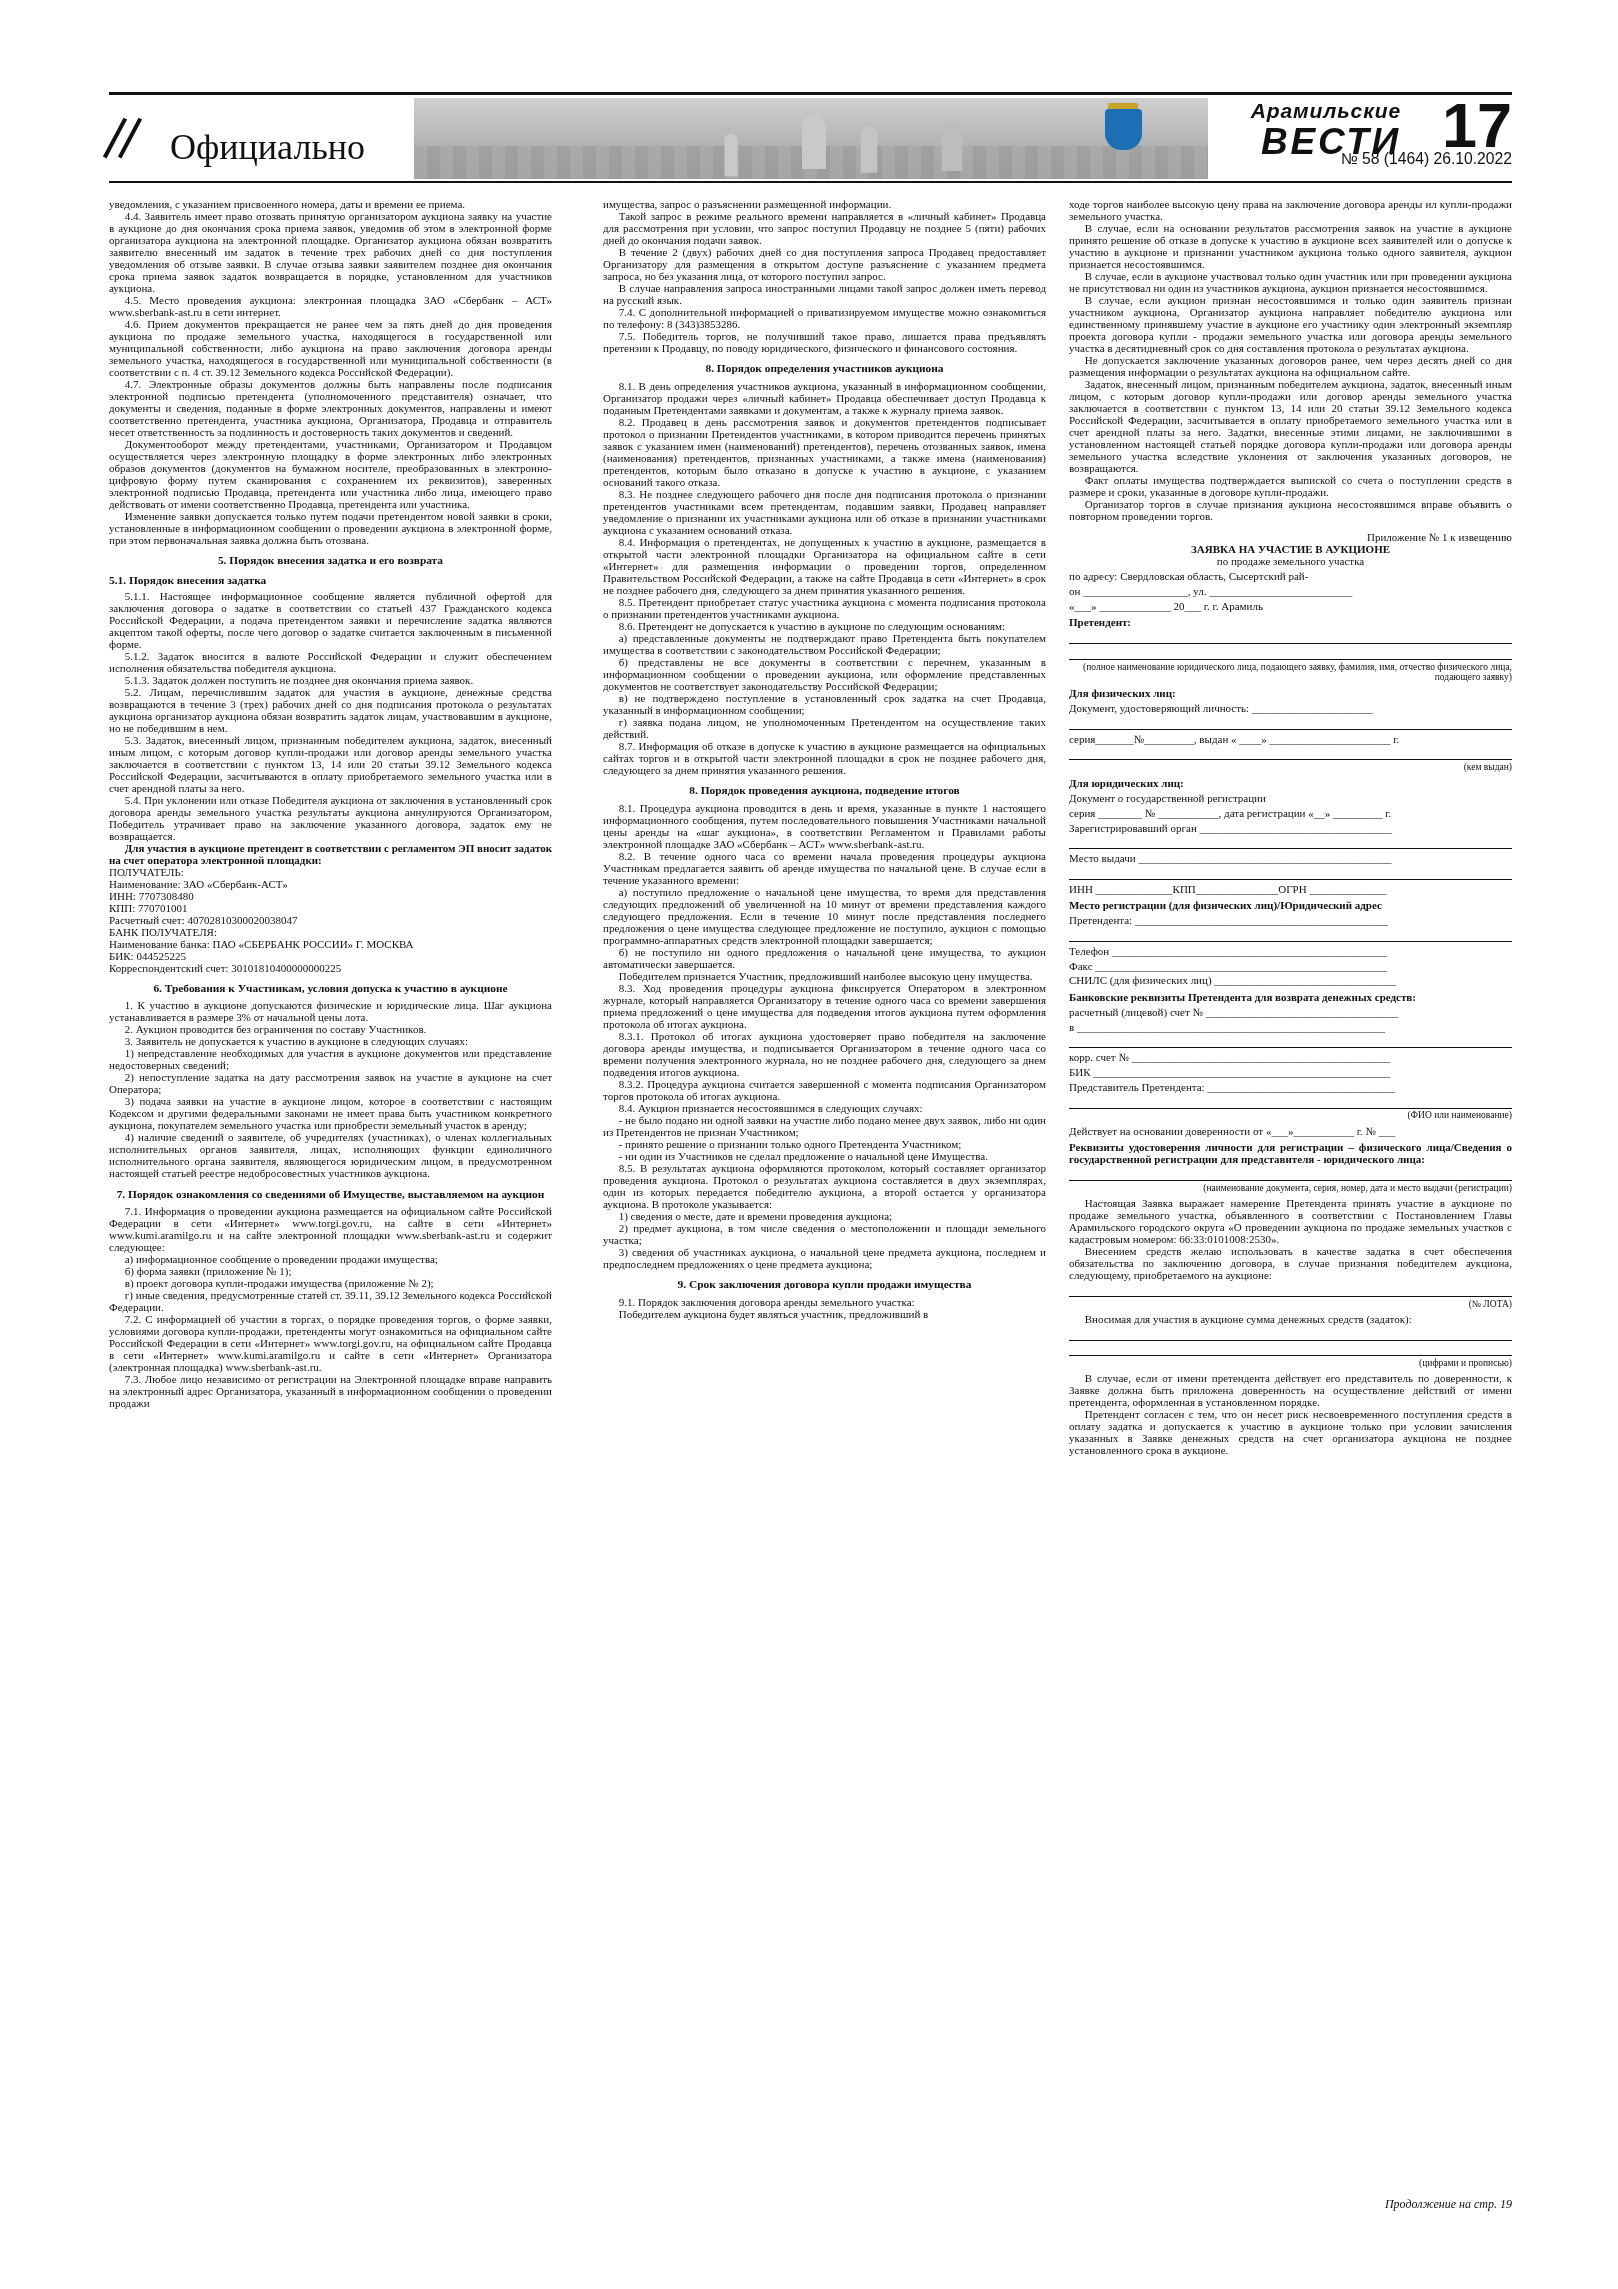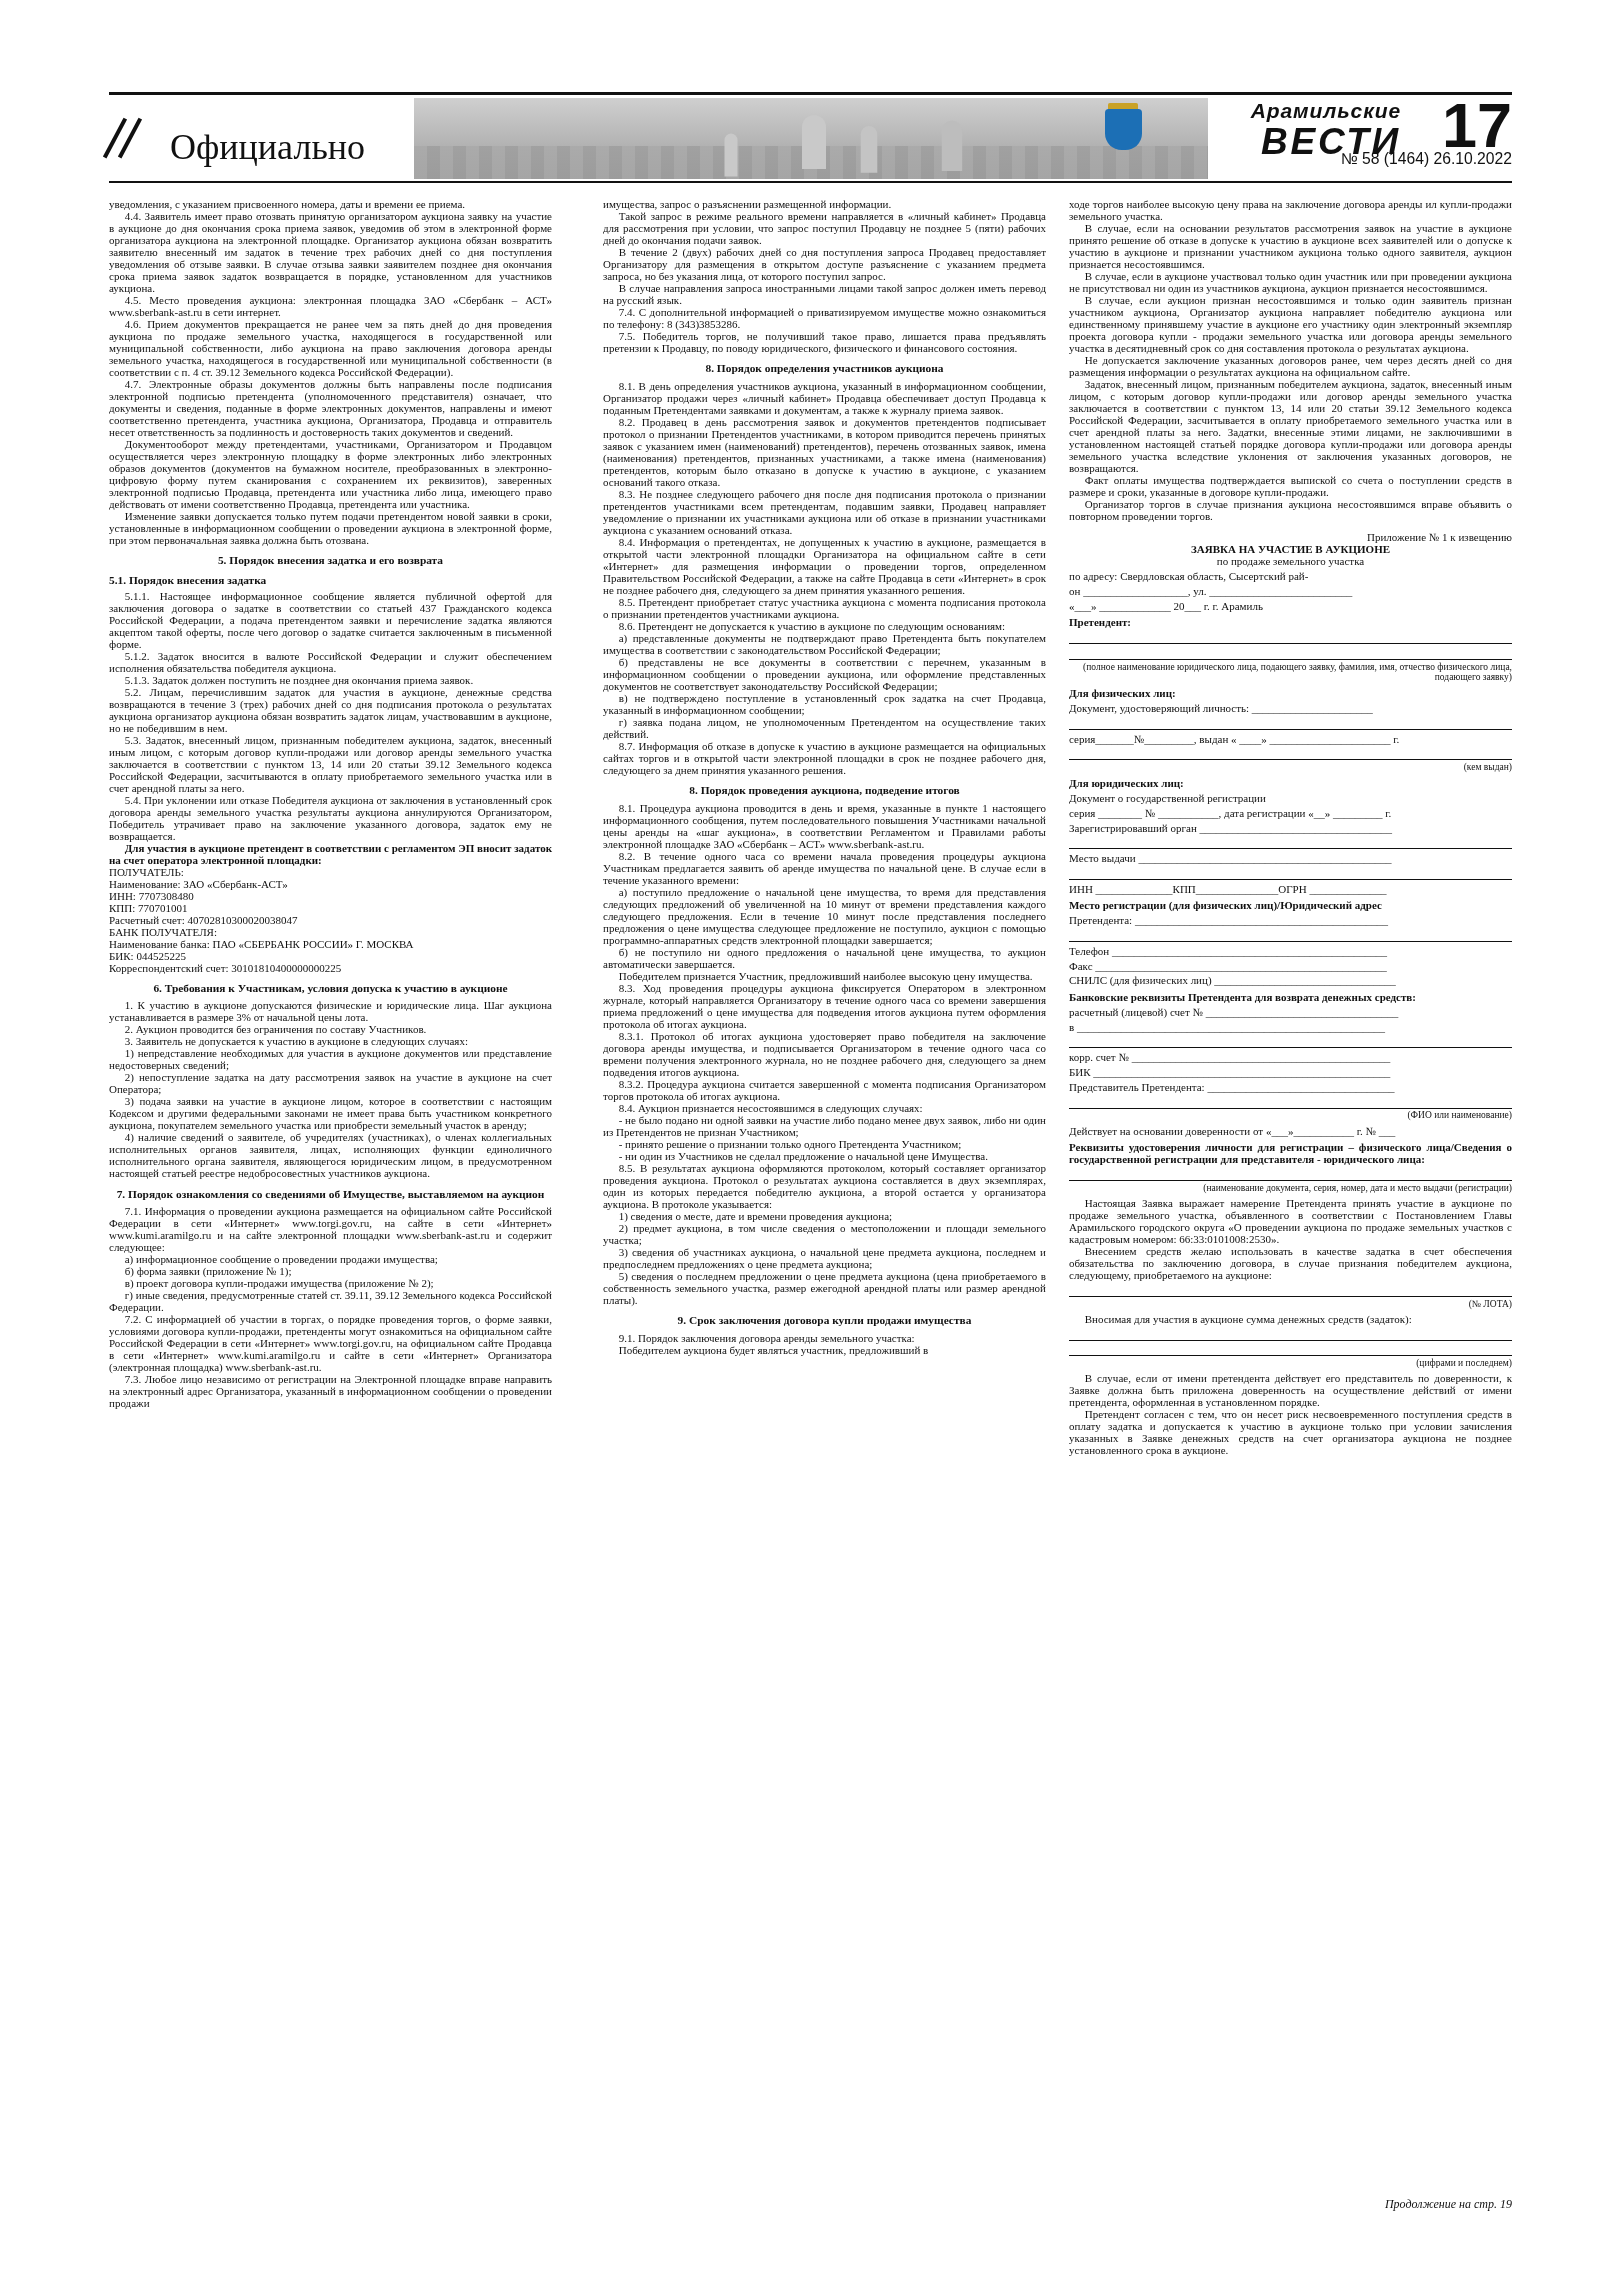--- a/index.html
+++ b/index.html
@@ -158,21 +158,20 @@
       <p>8.3.1. Протокол об итогах аукциона удостоверяет право победителя на заключение договора аренды имущества, и подписывается Организатором в течение одного часа со времени получения электронного журнала, но не позднее рабочего дня, следующего за днем подведения итогов аукциона.</p>
       <p>8.3.2. Процедура аукциона считается завершенной с момента подписания Организатором торгов протокола об итогах аукциона.</p>
       <p>8.4. Аукцион признается несостоявшимся в следующих случаях:</p>
       <p>- не было подано ни одной заявки на участие либо подано менее двух заявок, либо ни один из Претендентов не признан Участником;</p>
       <p>- принято решение о признании только одного Претендента Участником;</p>
       <p>- ни один из Участников не сделал предложение о начальной цене Имущества.</p>
       <p>8.5. В результатах аукциона оформляются протоколом, который составляет организатор проведения аукциона. Протокол о результатах аукциона составляется в двух экземплярах, один из которых передается победителю аукциона, а второй остается у организатора аукциона. В протоколе указывается:</p>
       <p>1) сведения о месте, дате и времени проведения аукциона;</p>
       <p>2) предмет аукциона, в том числе сведения о местоположении и площади земельного участка;</p>
       <p>3) сведения об участниках аукциона, о начальной цене предмета аукциона, последнем и предпоследнем предложениях о цене предмета аукциона;</p>
-      <p>5) сведения о последнем предложении о цене предмета аукциона (цена приобретаемого в собственность земельного участка, размер ежегодной арендной платы или размер арендной платы).</p>
       <h3>9. Срок заключения договора купли продажи имущества</h3>
       <p>9.1. Порядок заключения договора аренды земельного участка:</p>
       <p>Победителем аукциона будет являться участник, предложивший в</p>
     </div>
 
     <div class="col col3">
       <p class="noind">ходе торгов наиболее высокую цену права на заключение договора аренды ил купли-продажи земельного участка.</p>
       <p>В случае, если на основании результатов рассмотрения заявок на участие в аукционе принято решение об отказе в допуске к участию в аукционе всех заявителей или о допуске к участию в аукционе и признании участником аукциона только одного заявителя, аукцион признается несостоявшимся.</p>
       <p>В случае, если в аукционе участвовал только один участник или при проведении аукциона не присутствовал ни один из участников аукциона, аукцион признается несостоявшимся.</p>
       <p>В случае, если аукцион признан несостоявшимся и только один заявитель признан участником аукциона, Организатор аукциона направляет победителю аукциона или единственному принявшему участие в аукционе его участнику один электронный экземпляр проекта договора купли - продажи земельного участка или договора аренды земельного участка в десятидневный срок со дня составления протокола о результатах аукциона.</p>
@@ -232,21 +231,21 @@
         <span class="full"></span>
         <p class="cap">(наименование документа, серия, номер, дата и место выдачи (регистрации)</p>
 
         <p>Настоящая Заявка выражает намерение Претендента принять участие в аукционе по продаже земельного участка, объявленного в соответствии с Постановлением Главы Арамильского городского округа «О проведении аукциона по продаже земельных участков с кадастровым номером: 66:33:0101008:2530».</p>
         <p>Внесением средств желаю использовать в качестве задатка в счет обеспечения обязательства по заключению договора, в случае признания победителем аукциона, следующему, приобретаемого на аукционе:</p>
         <span class="full"></span>
         <p class="cap">(№ ЛОТА)</p>
         <p>Вносимая для участия в аукционе сумма денежных средств (задаток):</p>
         <span class="full"></span>
         <span class="full"></span>
-        <p class="cap">(цифрами и последнем)</p>
+        <p class="cap">(цифрами и прописью)</p>
 
         <p>В случае, если от имени претендента действует его представитель по доверенности, к Заявке должна быть приложена доверенность на осуществление действий от имени претендента, оформленная в установленном порядке.</p>
         <p>Претендент согласен с тем, что он несет риск несвоевременного поступления средств в оплату задатка и допускается к участию в аукционе только при условии зачисления указанных в Заявке денежных средств на счет организатора аукциона не позднее установленного срока в аукционе.</p>
       </div>
 
       <p class="contpage">Продолжение на стр. 19</p>
     </div>
 
   </div>
 </div>

